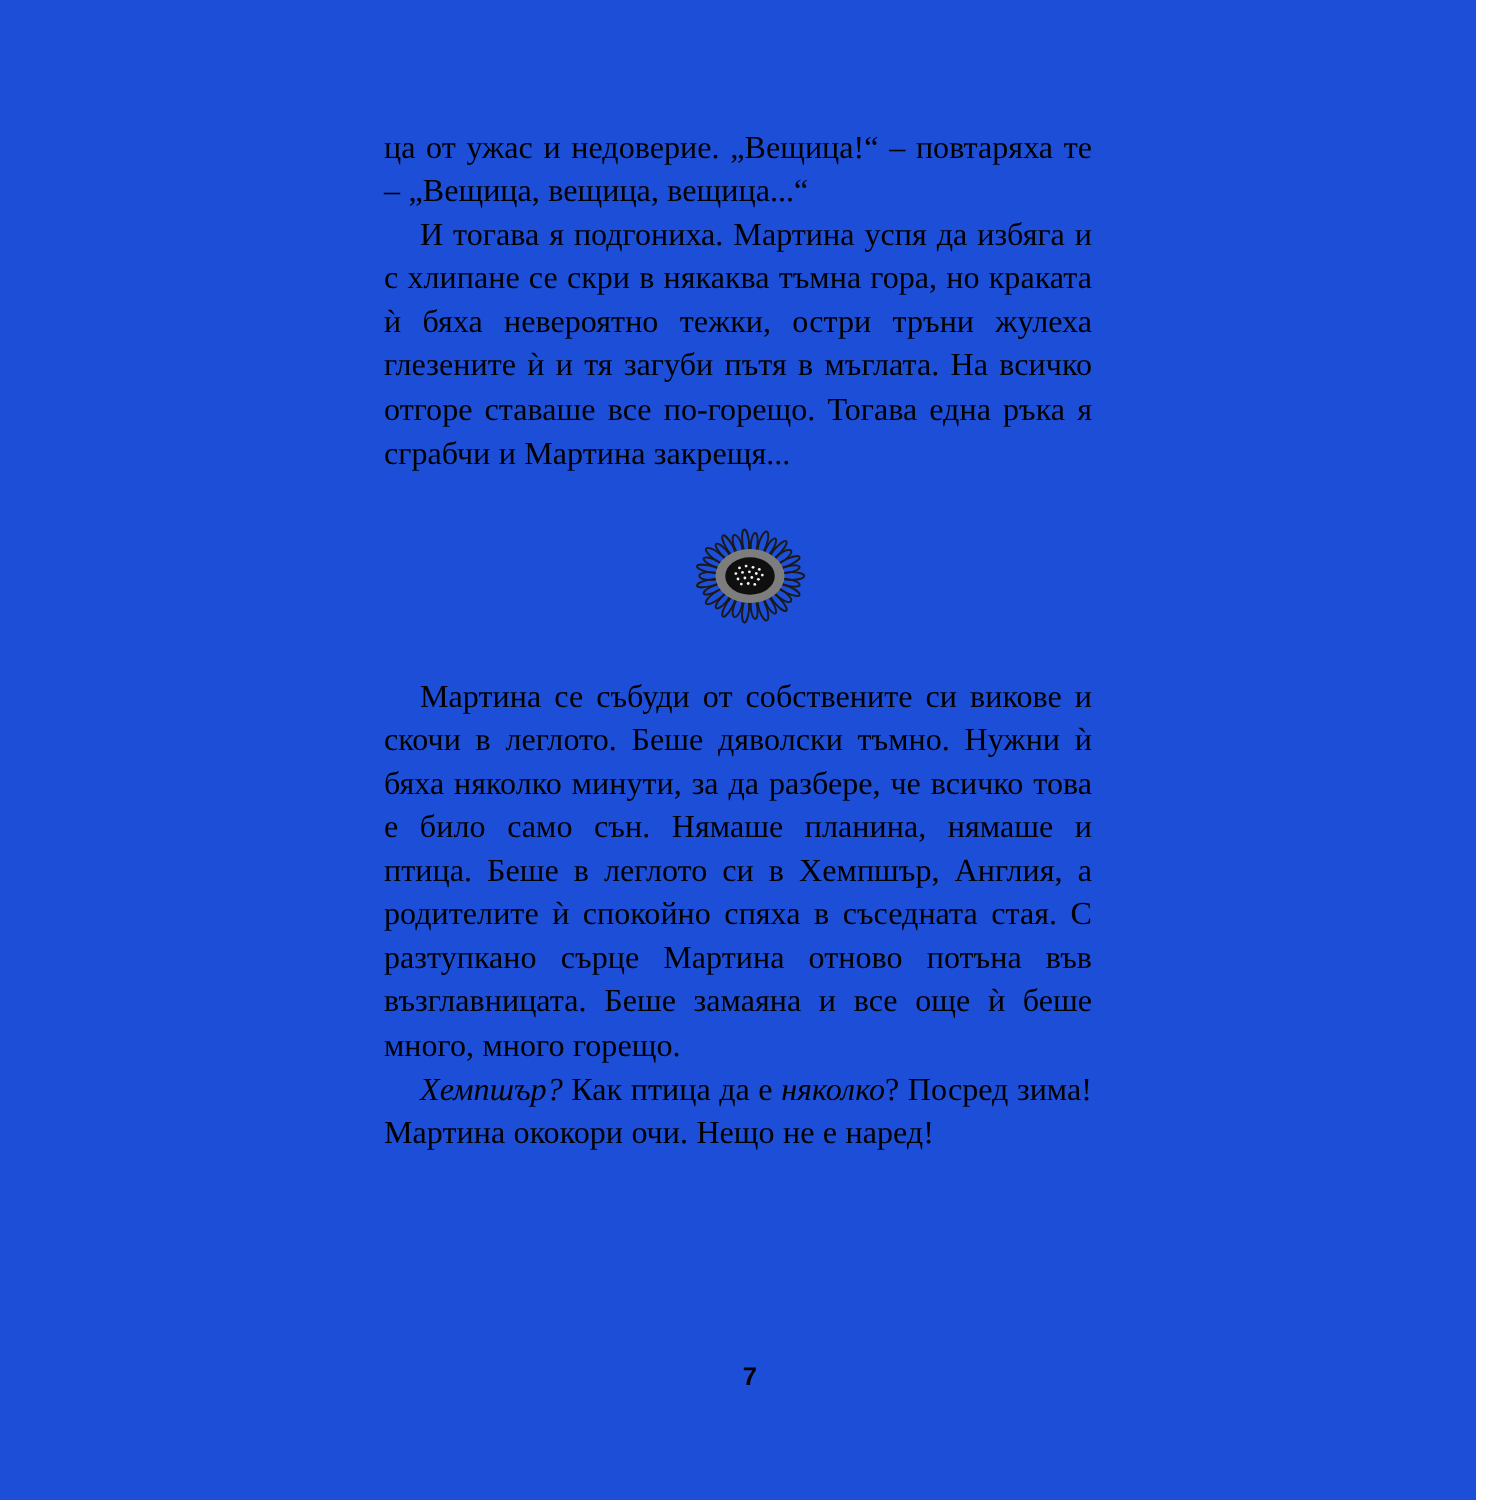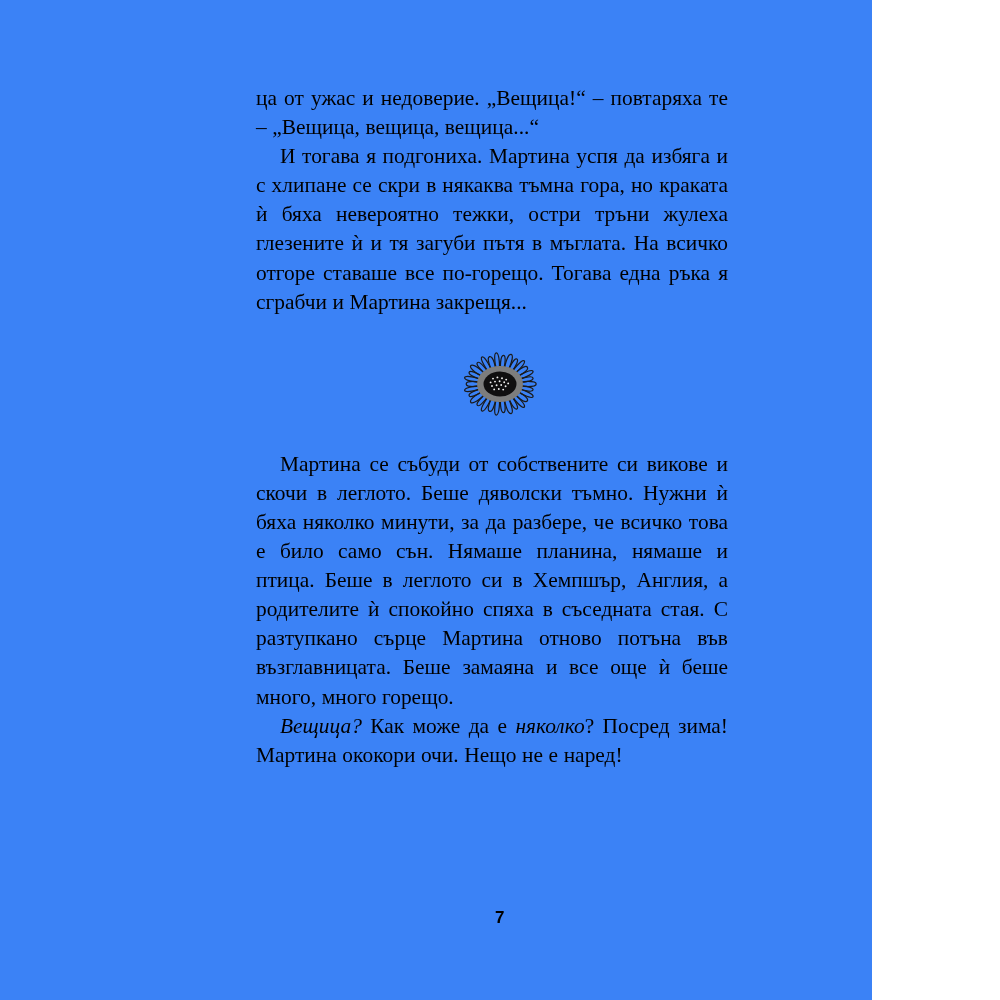--- a/index.html
+++ b/index.html
@@ -10,23 +10,23 @@
     width: 1000px;
     height: 1000px;
     background: #ffffff;
     font-family: "Liberation Serif", "DejaVu Serif", serif;
     color: #000000;
     overflow: hidden;
   }
 
   .page {
     position: relative;
-    width: 872px;
+    width: 984px;
     height: 1000px;
-    background: #3b82f6;
+    background: #1d4ed8;
   }
 
   
   .text-column {
     position: absolute;
     left: 256px;
     top: 84px;
     width: 472px;
   }
 
@@ -99,21 +99,21 @@
   <div class="text-column">
 
     <p class="para no-indent"><span>ца от ужас и недоверие. „Вещица!“ – повтаряха те – „Вещица, вещица, вещица...“</span></p>
 
     <p class="para indent"><span>И тогава я подгониха. Мартина успя да избяга и с хлипане се скри в някаква тъмна гора, но краката ѝ бяха невероятно тежки, остри тръни жулеха глезените ѝ и тя загуби пътя в мъглата. На всичко отгоре ставаше все по-горещо. Тогава една ръка я сграбчи и Мартина закрещя...</span></p>
 
     <div class="ornament-spacer" style="height:133px"></div>
 
     <p class="para indent"><span>Мартина се събуди от собствените си викове и скочи в леглото. Беше дяволски тъмно. Нужни ѝ бяха няколко минути, за да разбере, че всичко това е било само сън. Нямаше планина, нямаше и птица. Беше в леглото си в Хемпшър, Англия, а родителите ѝ спокойно спяха в съседната стая. С разтупкано сърце Мартина отново потъна във възглавницата. Беше замаяна и все още ѝ беше много, много горещо.</span></p>
 
-    <p class="para indent"><em class="emph">Вещица?</em><span> Как може да е </span><em class="emph">няколко</em><span>? Посред зима! Мартина ококори очи. Нещо не е наред!</span></p>
+    <p class="para indent"><em class="emph">Хемпшър?</em><span> Как птица да е </span><em class="emph">няколко</em><span>? Посред зима! Мартина ококори очи. Нещо не е наред!</span></p>
 
 
   </div>
 
   <div class="ornament-wrap">
     <svg class="ornament" viewBox="0 0 84 72" aria-hidden="true">
       <g transform="translate(42 36)">
         <g id="petal-group">
             <ellipse cx="27.93" cy="0.00" rx="2.60" ry="8.25" fill="none" stroke="#1a1a1a" stroke-width="1.25" transform="rotate(90.00 27.93 0.00)"></ellipse>
             <ellipse cx="26.21" cy="4.53" rx="2.20" ry="7.00" fill="none" stroke="#1a1a1a" stroke-width="1.25" transform="rotate(102.00 26.21 4.53)"></ellipse>

